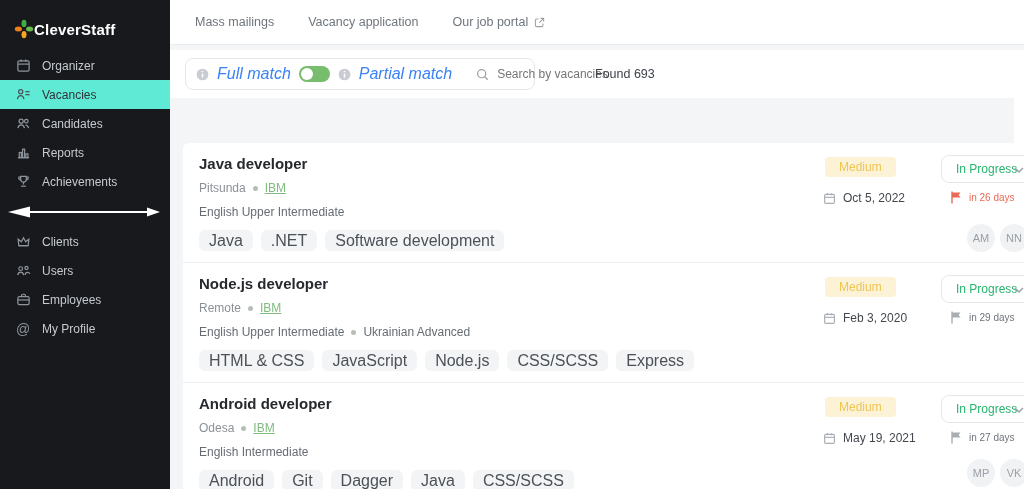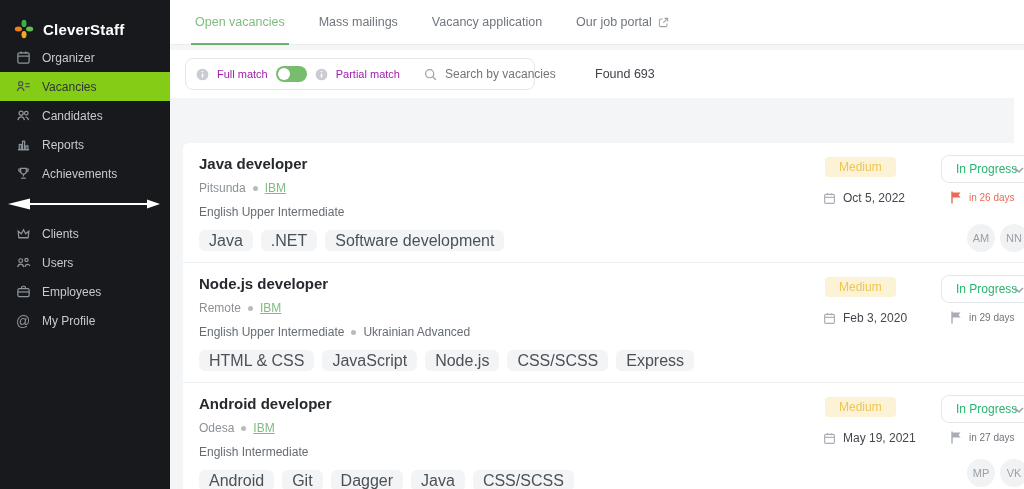--- a/index.html
+++ b/index.html
@@ -2,46 +2,46 @@
 <html><head>
 <meta charset="utf-8">
 <style>
   * { margin:0; padding:0; box-sizing:border-box; }
   html,body { width:1024px; height:489px; overflow:hidden; background:#fff;
     font-family:"Liberation Sans", sans-serif; }
   .app { width:1024px; height:489px; display:flex; position:relative; overflow:hidden; }
 
   
   .sidebar { width:170px; flex-shrink:0; background:#17191d; color:#c6cacf; position:relative; }
-  .logo { display:flex; align-items:center; gap:9px; padding:19px 0 0 14px; }
+  .logo { display:flex; align-items:center; padding:19px 0 0 14px; }
   .logo-text { color:#fff; font-size:15px; font-weight:bold; letter-spacing:.2px; }
-  .nav { margin-top:4px; }
+  .nav { margin-top:12px; }
   .nav-item { height:29px; display:flex; align-items:center; gap:11px; padding-left:15px;
     font-size:12px; color:#c6cacf; cursor:pointer; }
   .nav-item .nicon { width:16px; height:16px; display:flex; align-items:center; justify-content:center; color:#8e959c; }
-  .nav-item.active { background:#84cc16; color:#2f343a; }
+  .nav-item.active { background:#5eead4; color:#2f343a; }
   .nav-item.active .nicon { color:#4a5056; }
   .nav-gap { height:31px; display:flex; align-items:center; padding:0 8px; }
   .profile-at { font-size:14px; color:#8e959c; line-height:1; }
 
   
   .main { flex:1; background:#f4f5f7; position:relative; display:flex; flex-direction:column; }
   .tabbar { height:45px; background:#fff; border-bottom:1px solid #e9ebee;
     display:flex; align-items:flex-end; padding-left:25px; gap:34px; flex-shrink:0; }
   .tab { font-size:12.5px; color:#6f767d; padding-bottom:15px; position:relative; cursor:pointer;
     display:flex; align-items:center; gap:6px; }
   .tab.active { color:#7fbc7f; }
   .tab.active::after { content:""; position:absolute; left:-4px; right:-4px; bottom:-1px;
     height:2px; background:#6cb06c; }
 
   .searchband { margin-top:5px; background:#fff; height:48px; display:flex; align-items:center;
     padding-left:15px; flex-shrink:0; }
   .searchbox { height:32px; width:350px; background:#fff; border:1px solid #e4e7ea;
     border-radius:8px; display:flex; align-items:center; padding:0 10px; gap:8px; }
-  .match-label { font-size:11px; color:#a21caf; white-space:nowrap; }
+  .match-label { font-size:16px; color:#3b82f6; white-space:nowrap;font-style:italic; }
   .toggle { width:31px; height:16px; border-radius:9px; background:#78bd6e; position:relative;
     flex-shrink:0; cursor:pointer; }
   .toggle .knob { position:absolute; left:2px; top:2px; width:12px; height:12px; border-radius:50%; background:#fff; }
   .vdiv { width:1px; height:18px; background:#e4e7ea; margin:0 4px; }
   .search-ph { font-size:12px; color:#a5abb1; white-space:nowrap; overflow:hidden; border:none; outline:none; background:transparent; width:150px; }
   .found { margin-left:12px; font-size:12.5px; color:#3e444a;padding-left:48px; }
 
   .scroll-strip { position:absolute; right:0; top:50px; bottom:0; width:10px; background:#fff; }
 
   .listcard { position:absolute; left:13px; right:-20px; top:143px; bottom:0;
@@ -198,23 +198,20 @@
             <span class="profile-at">@</span>
           </span>
         <span>My Profile</span>
       </div>
     </div>
   </div>
 
   <div class="main">
 
     <div class="tabbar">
-      <div class="tab active">
-        <span>Open vacancies</span>
-      </div>
       <div class="tab">
         <span>Mass mailings</span>
       </div>
       <div class="tab">
         <span>Vacancy application</span>
       </div>
       <div class="tab">
         <span>Our job portal</span>
         <span style="display:flex;">
           <svg width="11" height="11" viewBox="0 0 16 16" fill="none" stroke="#9aa0a6" stroke-width="1.5">

